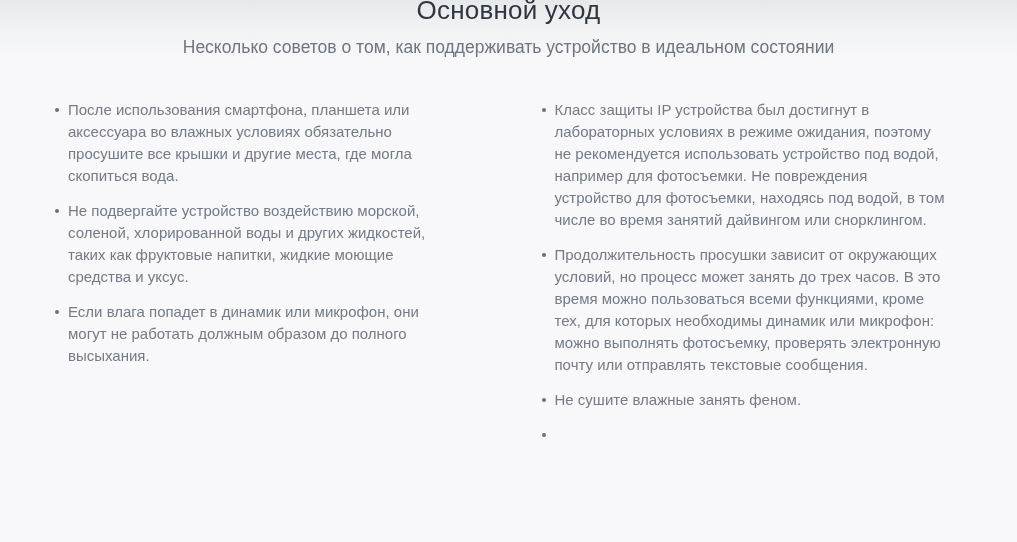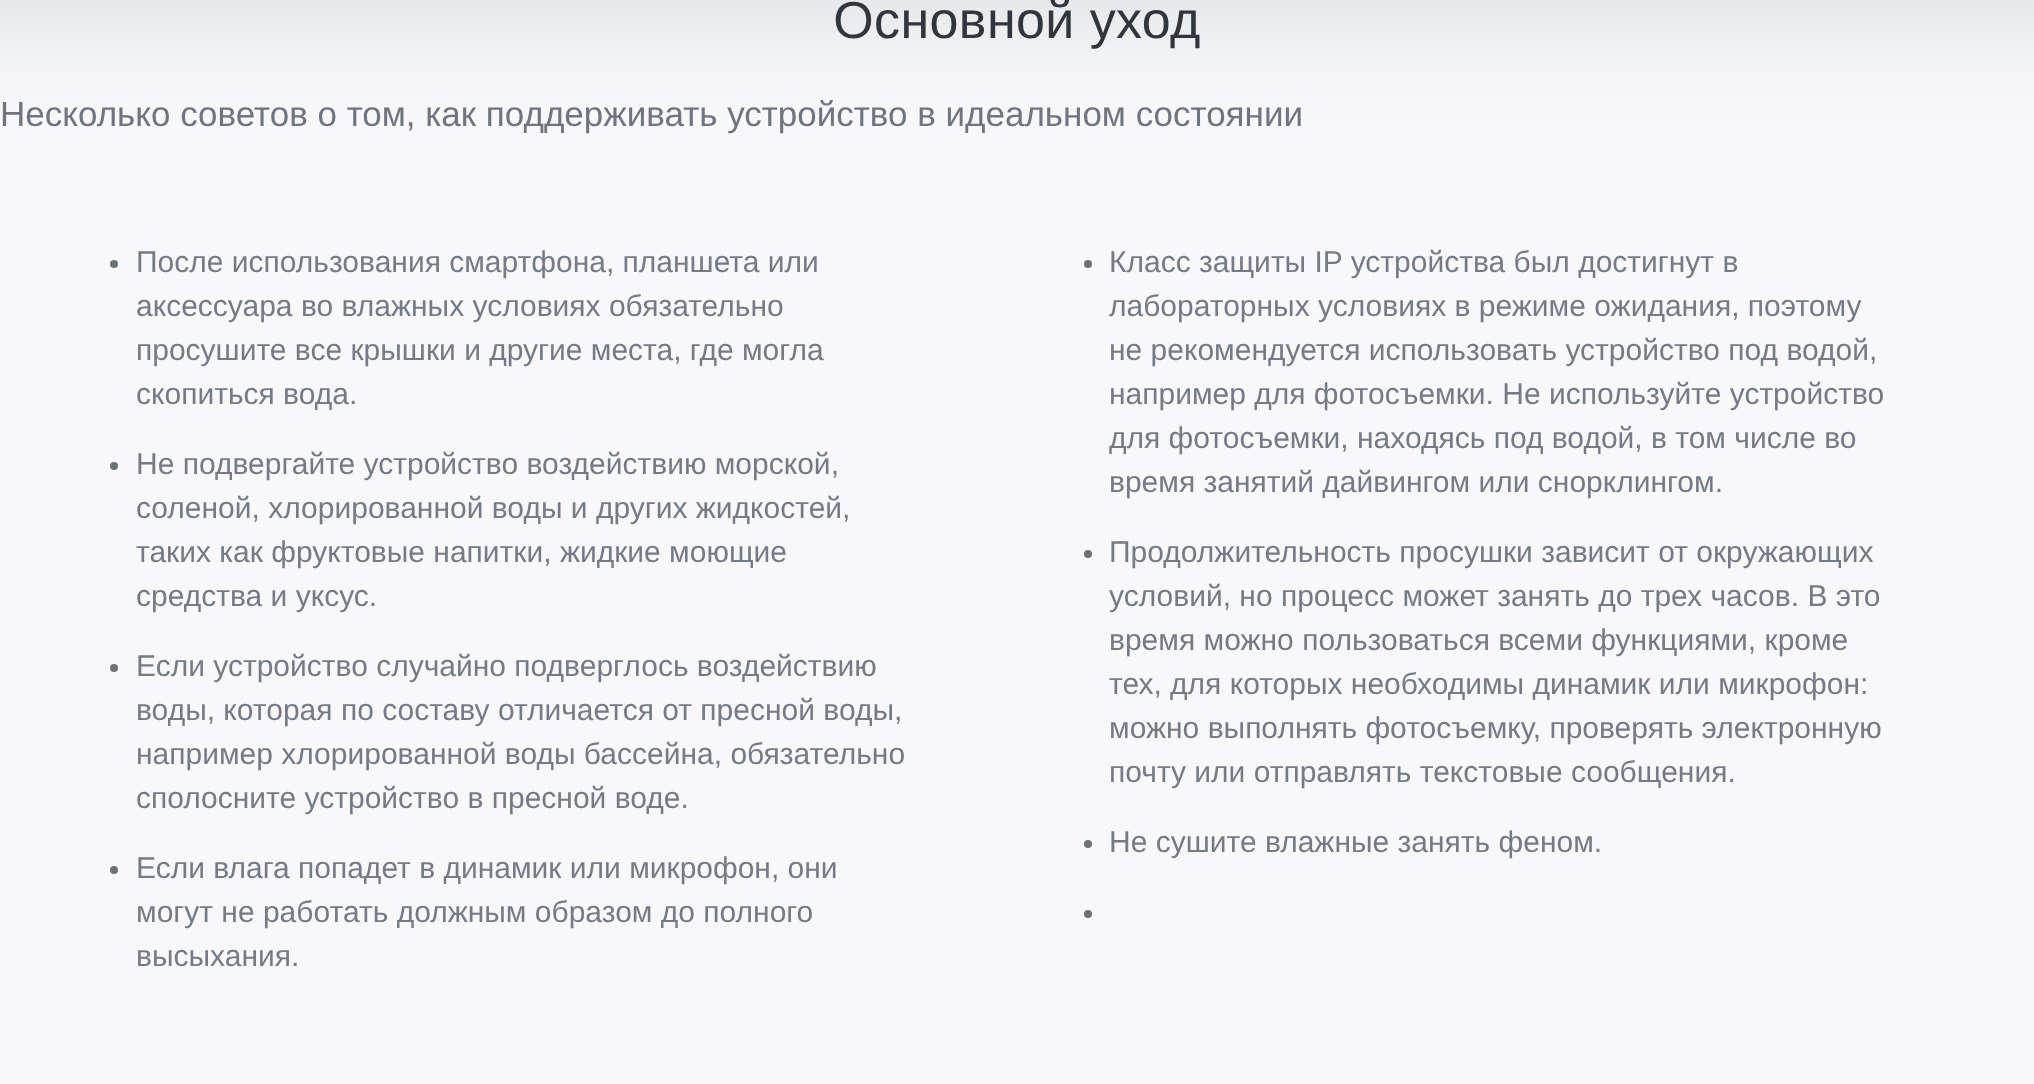--- a/index.html
+++ b/index.html
@@ -39,28 +39,29 @@
     letter-spacing: 0.2px;
     color: var(--title-color);
     text-align: center;
     margin-top: -5px;
   }
   .page-subtitle {
     font-size: 17.5px;
     line-height: 20px;
     font-weight: 400;
     color: var(--subtitle-color);
-    margin-top: 22px;
+    text-align: center;
+    margin-top: 12px;
   }
   .columns {
     display: grid;
     grid-template-columns: 1fr 1fr;
     column-gap: 80px;
     padding: 0 72px 0 52px;
-    margin-top: 54px;
+    margin-top: 42px;
   }
   ul.tips {
     list-style: none;
   }
   ul.tips li {
     position: relative;
     padding-left: 16px;
     font-size: 15px;
     line-height: 22px;
     color: var(--body-text);
@@ -80,23 +81,22 @@
 <body>
 
 <div class="section">
   <h1 class="page-title">Основной уход</h1>
   <p class="page-subtitle">Несколько советов о том, как поддерживать устройство в идеальном состоянии</p>
 
   <div class="columns">
     <ul class="tips">
         <li><span class="dot"></span><span>После использования смартфона, планшета или аксессуара во влажных условиях обязательно просушите все крышки и другие места, где могла скопиться вода.</span></li>
         <li><span class="dot"></span><span>Не подвергайте устройство воздействию морской, соленой, хлорированной воды и других жидкостей, таких как фруктовые напитки, жидкие моющие средства и уксус.</span></li>
-        <li><span class="dot"></span><span>Если устройство случайно подверглось воздействию воды, которая по составу отличается от пресной воды, например хлорированной воды бассейна, обязательно сполосните устройство в пресной воде.</span></li>
         <li><span class="dot"></span><span>Если влага попадет в динамик или микрофон, они могут не работать должным образом до полного высыхания.</span></li>
       </ul>
     <ul class="tips">
-        <li><span class="dot"></span><span>Класс защиты IP устройства был достигнут в лабораторных условиях в режиме ожидания, поэтому не рекомендуется использовать устройство под водой, например для фотосъемки. Не используйте устройство для фотосъемки, находясь под водой, в том числе во время занятий дайвингом или снорклингом.</span></li>
+        <li><span class="dot"></span><span>Класс защиты IP устройства был достигнут в лабораторных условиях в режиме ожидания, поэтому не рекомендуется использовать устройство под водой, например для фотосъемки. Не повреждения устройство для фотосъемки, находясь под водой, в том числе во время занятий дайвингом или снорклингом.</span></li>
         <li><span class="dot"></span><span>Продолжительность просушки зависит от окружающих условий, но процесс может занять до трех часов. В это время можно пользоваться всеми функциями, кроме тех, для которых необходимы динамик или микрофон: можно выполнять фотосъемку, проверять электронную почту или отправлять текстовые сообщения.</span></li>
         <li><span class="dot"></span><span>Не сушите влажные занять феном.</span></li>
         <li><span class="dot"></span></li>
       </ul>
   </div>
 </div>
 
 </body></html>

